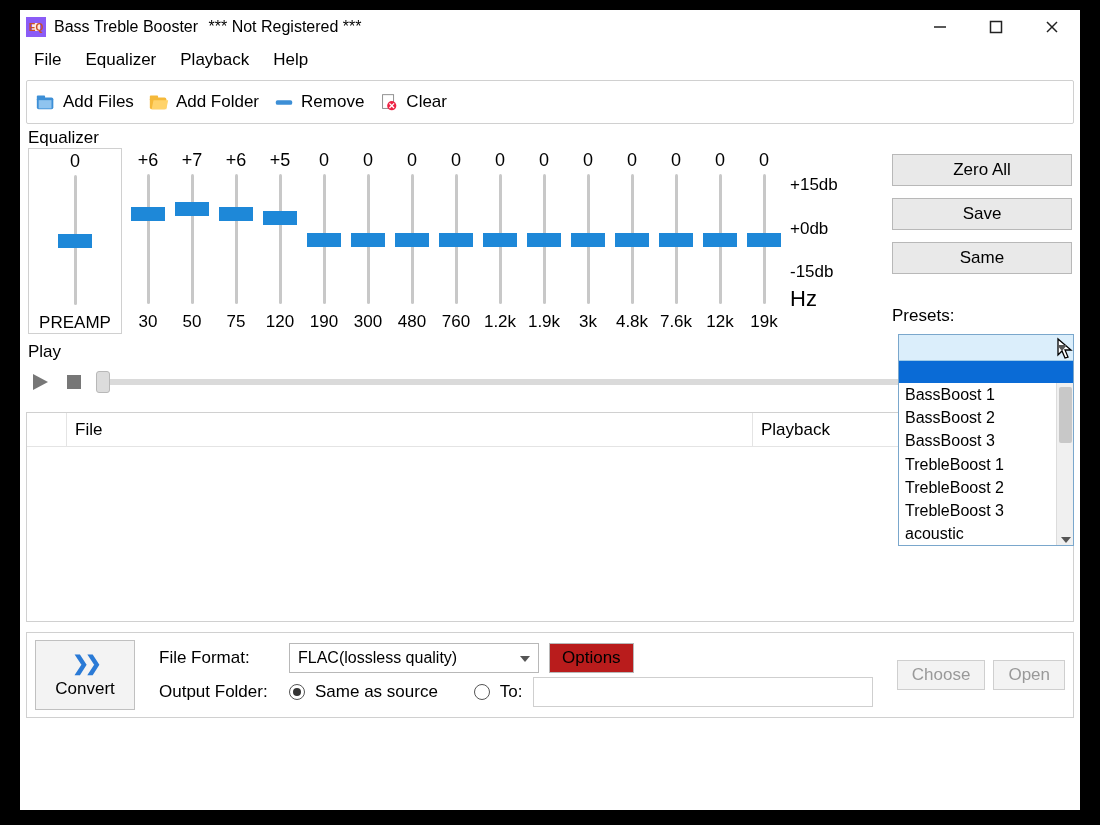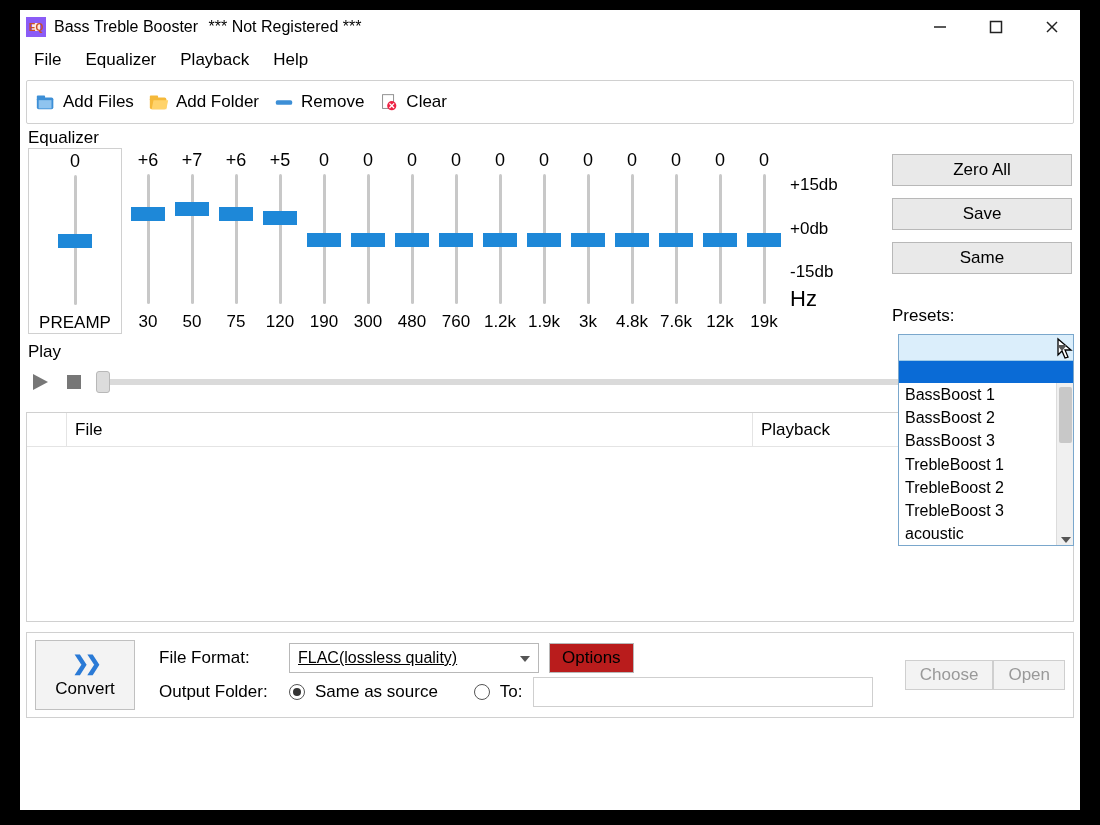--- a/index.html
+++ b/index.html
@@ -258,21 +258,20 @@
   }
   .convert-btn .chev { color:#2a7ad6; font-size:20px; font-weight:bold; letter-spacing:-4px;}
   .frow{ display:flex; align-items:center; gap:10px; height:34px;}
   .sel {
     width:250px; height:30px;
     border:1px solid #b8b8b8;
     display:flex; align-items:center;
     padding:0 8px;
     position:relative;
     font-size:16px;
-    text-decoration:underline;
   }
   .sel::after{
     content:"";
     position:absolute; right:8px; top:12px;
     border-left:5px solid transparent;
     border-right:5px solid transparent;
     border-top:6px solid #555;
   }
   .radio {
     width:16px;height:16px;border:1.5px solid #555;border-radius:50%;
@@ -283,21 +282,21 @@
   }
   .pathbox {
     width:340px; height:30px; border:1px solid #cfcfcf; background:#fff;
   }
   .btn2 {
     height:30px; padding:0 14px;
     border:1px solid #cfcfcf; background:#f3f3f3;
     display:flex;align-items:center;justify-content:center;
     color:#999;
   }
-  .bottom-right{margin-left:auto;display:flex;gap:0;}
+  .bottom-right{margin-left:auto;display:flex;gap:8px;}
 </style>
 </head>
 <body>
 
 <div class="letterbox">
 <div class="window">
 
   <div class="titlebar">
     <span class="app-icon">EQ</span>
     <span class="title">

